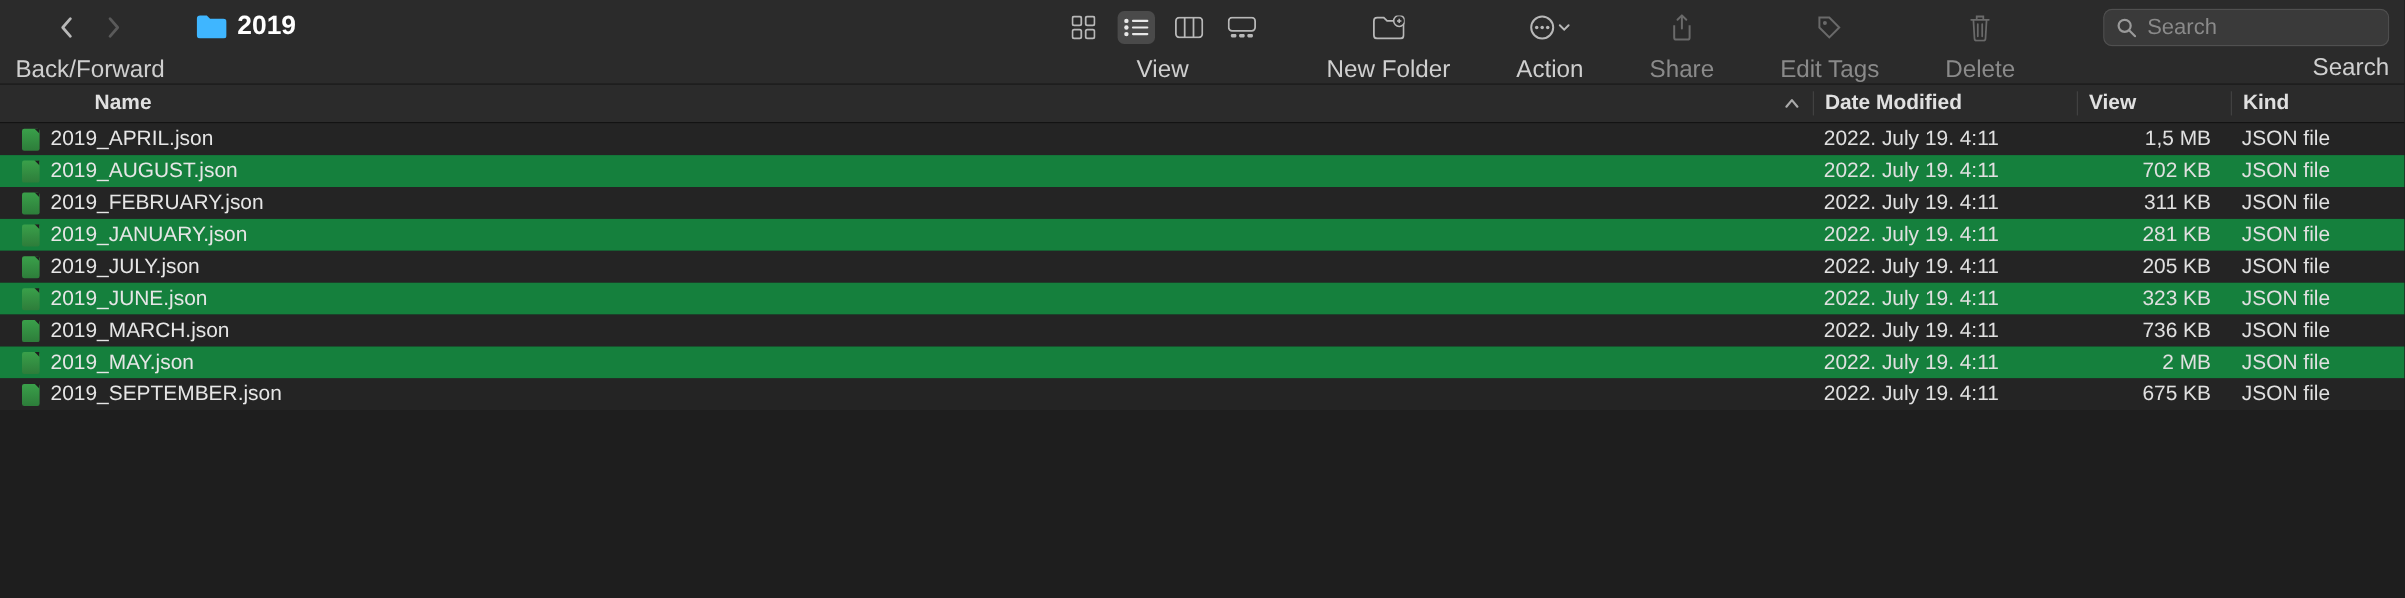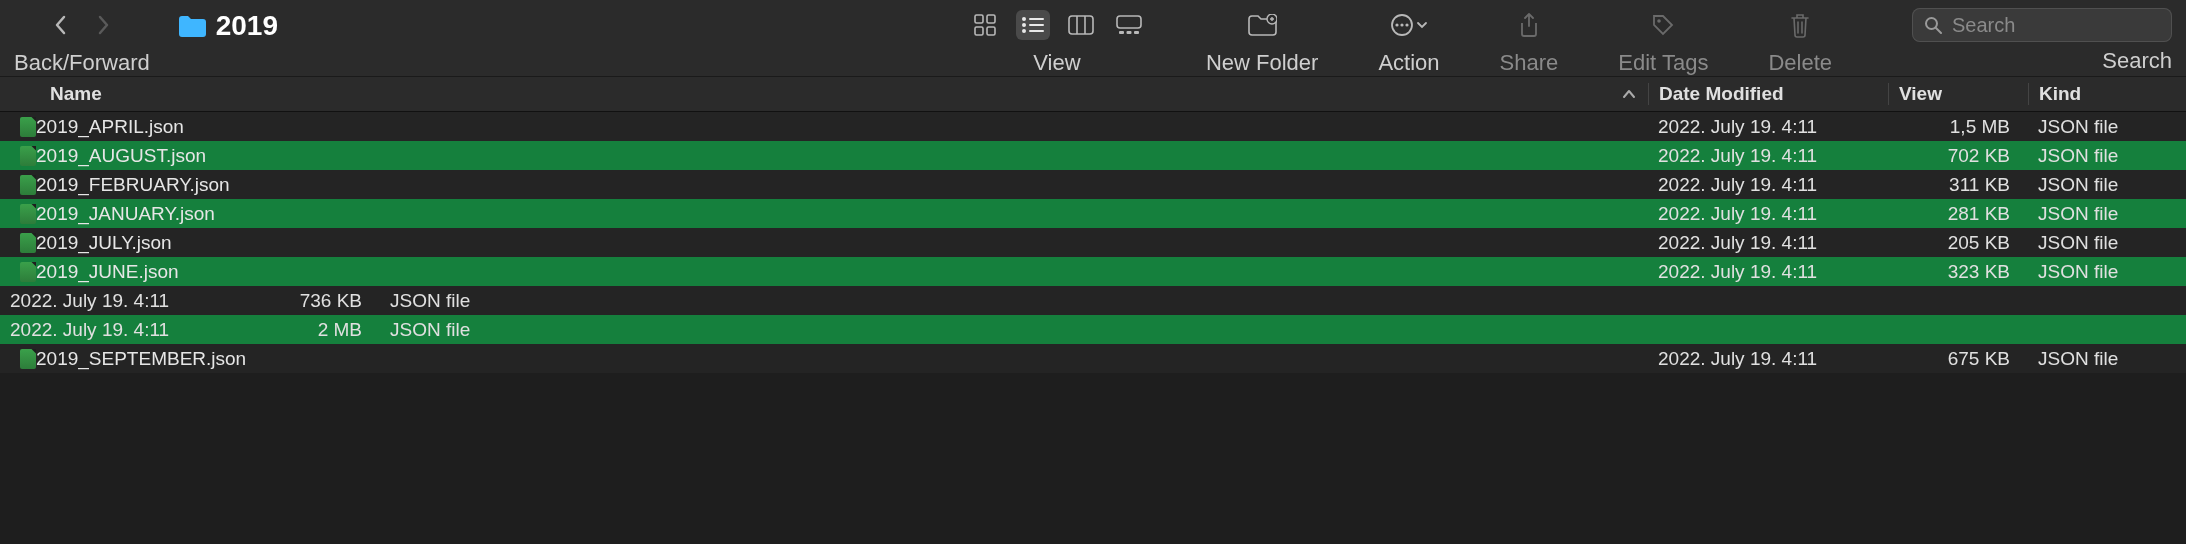--- a/index.html
+++ b/index.html
@@ -46,21 +46,21 @@
     display: flex;
     align-items: center;
     gap: 10px;
     margin-left: 28px;
     margin-top: 4px;
   }
   .folder-icon {
     width: 28px; height: 22px;
   }
   .folder-name {
-    font-size: 28px;
+    font-size: 24px;
     font-weight: 700;
     color: #ffffff;
   }
   .spacer-flex { flex: 1; }
   .tb-cluster {
     display: flex;
     gap: 60px;
     align-items: flex-start;
   }
   .icon-btn {
@@ -97,37 +97,37 @@
     display: flex;
     align-items: center;
     background: #2b2b2b;
     border-top: 1px solid #1a1a1a;
     border-bottom: 1px solid #111;
     height: 36px;
     font-size: 19px;
     color: #e0e0e0;
     font-weight: 600;
   }
-  .col-name { flex: 1; padding-left: 50px; display:flex; align-items:center;}
+  .col-name { flex: 1; padding-left: 50px; display:flex; align-items:center;margin-left:36px;}
   .col-date { width: 240px; padding-left: 10px; border-left: 1px solid #444;}
   .col-size { width: 140px; padding-left: 10px; border-left: 1px solid #444;}
   .col-kind { width: 158px; padding-left: 10px; border-left: 1px solid #444;}
   .sort-ind { margin-left:auto; margin-right:12px; color:#aaa;}
   
   .file-list { }
   .file-row {
     display: flex;
     align-items: center;
     height: 29px;
     font-size: 19px;
     color: #e6e6e6;
   }
   .file-row.odd { background: #242424; }
   .file-row.even { background: #15803d; }
-  .fc-name { flex:1; display:flex; align-items:center; gap:0; padding-left:20px;}
+  .fc-name { flex:1; display:flex; align-items:center; gap:10px; padding-left:20px;}
   .fc-date { width: 240px; padding-left: 10px; color:#e0e0e0;}
   .fc-size { width: 140px; text-align: right; padding-right: 18px; color:#e0e0e0;}
   .fc-kind { width: 158px; padding-left: 10px; color:#e0e0e0;}
   .json-icon {
     width: 16px; height: 20px;
     background: linear-gradient(#3aa04a,#2d7d3a);
     border-radius: 2px;
     position: relative;
     flex-shrink: 0;
   }
@@ -357,25 +357,33 @@
     <div class="file-row even">
       <div class="fc-name">
         <span class="json-icon"></span>
         <span>2019_JUNE.json</span>
       </div>
       <div class="fc-date">2022. July 19. 4:11</div>
       <div class="fc-size">323 KB</div>
       <div class="fc-kind">JSON file</div>
     </div>
     <div class="file-row odd">
+      <div class="fc-name">
+        <span class="json-icon"></span>
+        <span>2019_MARCH.json</span>
+      </div>
       <div class="fc-date">2022. July 19. 4:11</div>
       <div class="fc-size">736 KB</div>
       <div class="fc-kind">JSON file</div>
     </div>
     <div class="file-row even">
+      <div class="fc-name">
+        <span class="json-icon"></span>
+        <span>2019_MAY.json</span>
+      </div>
       <div class="fc-date">2022. July 19. 4:11</div>
       <div class="fc-size">2 MB</div>
       <div class="fc-kind">JSON file</div>
     </div>
     <div class="file-row odd">
       <div class="fc-name">
         <span class="json-icon"></span>
         <span>2019_SEPTEMBER.json</span>
       </div>
       <div class="fc-date">2022. July 19. 4:11</div>

